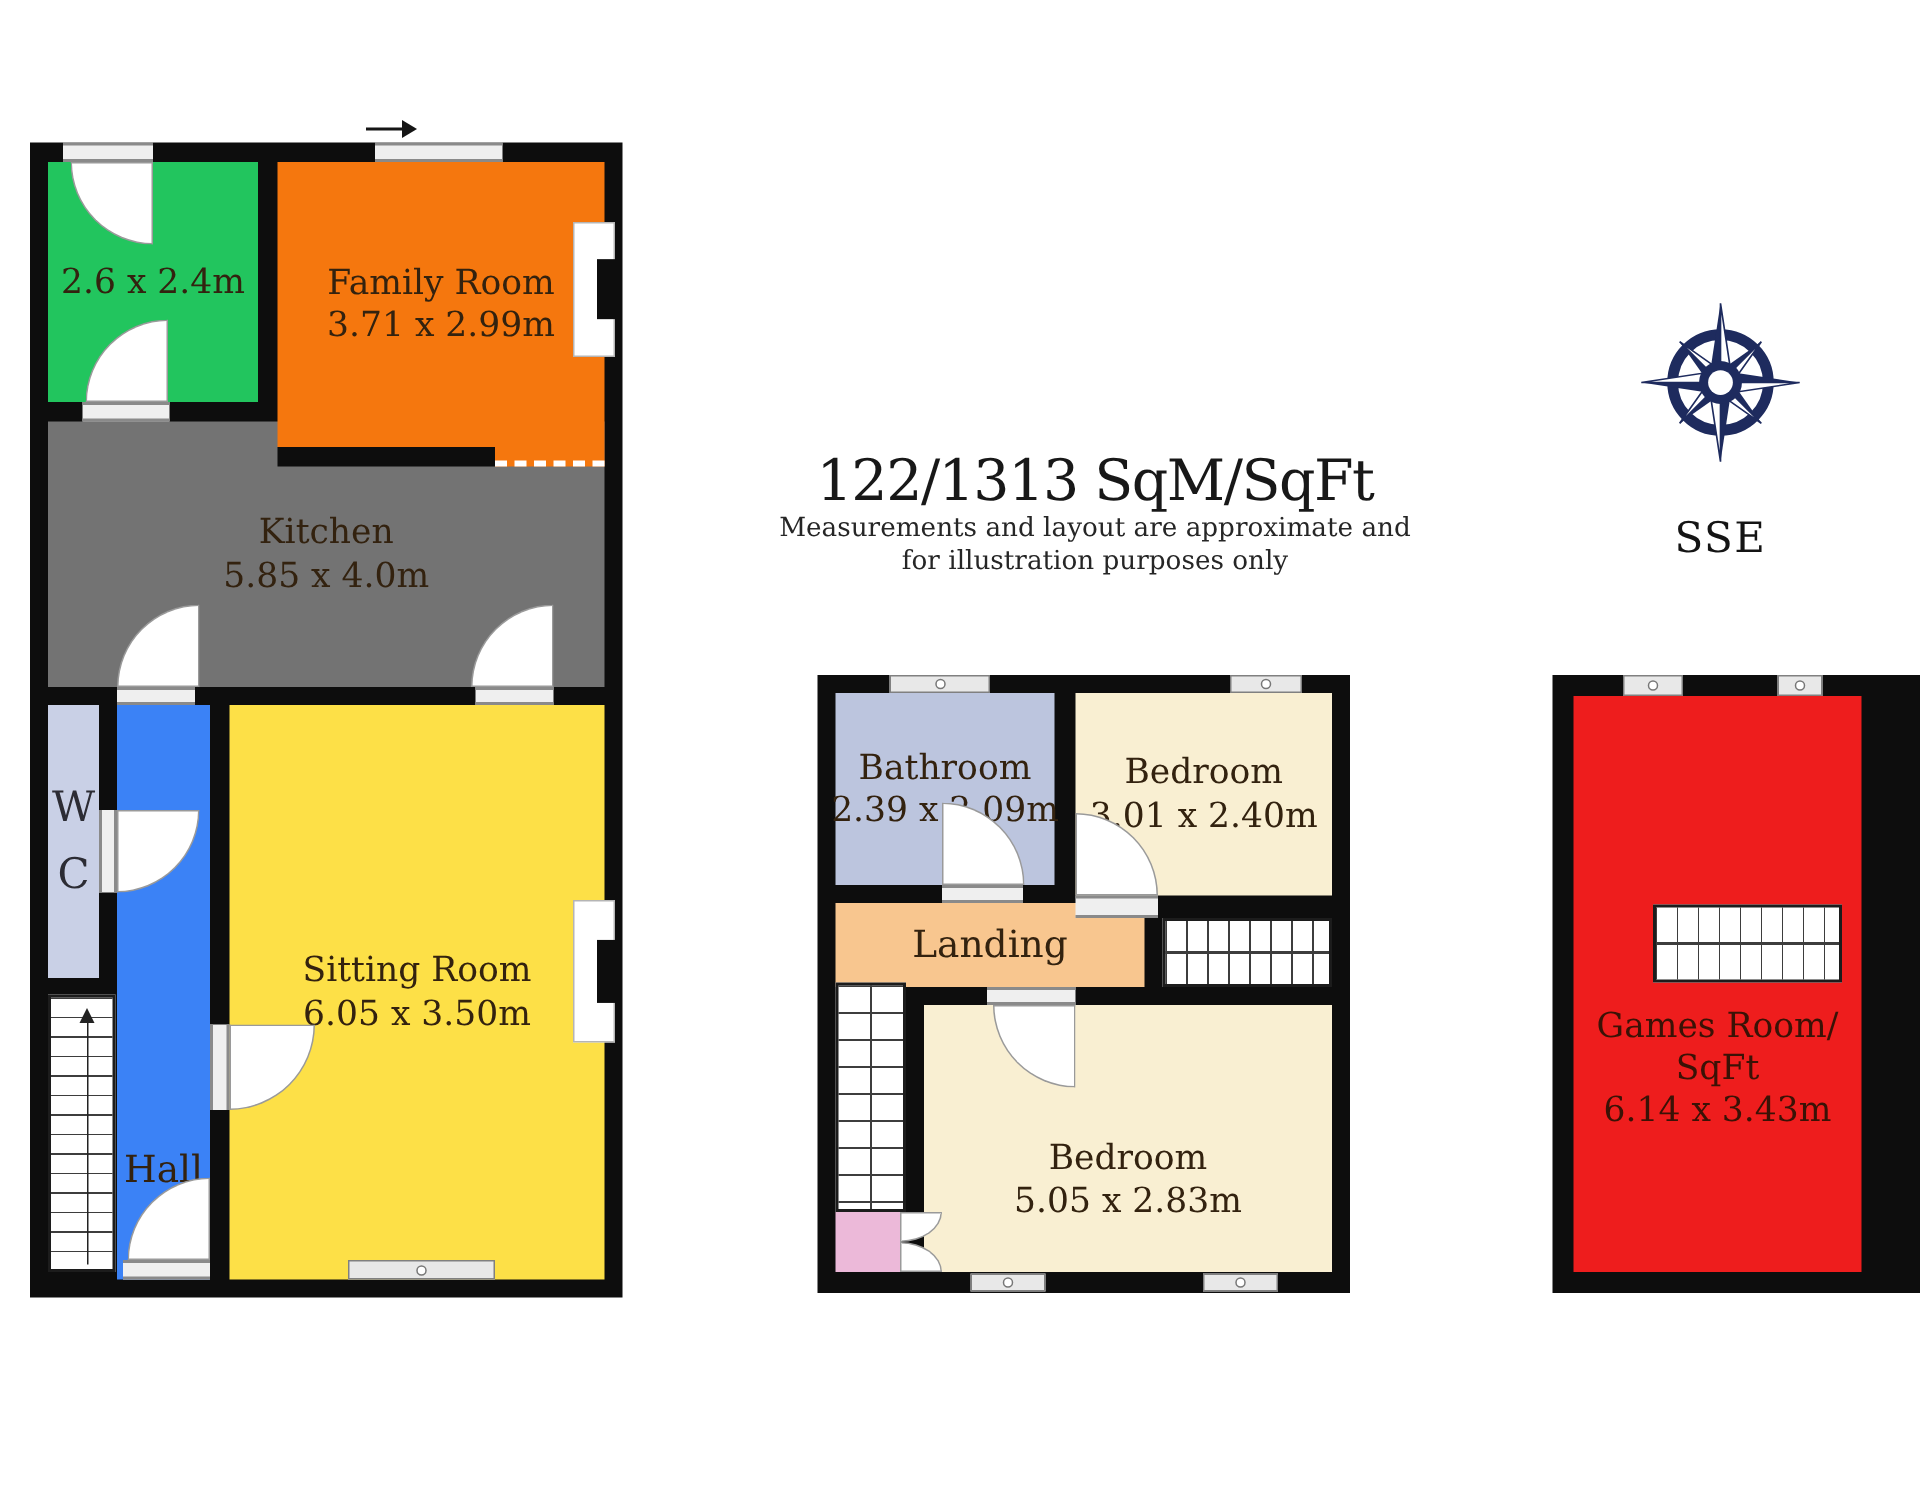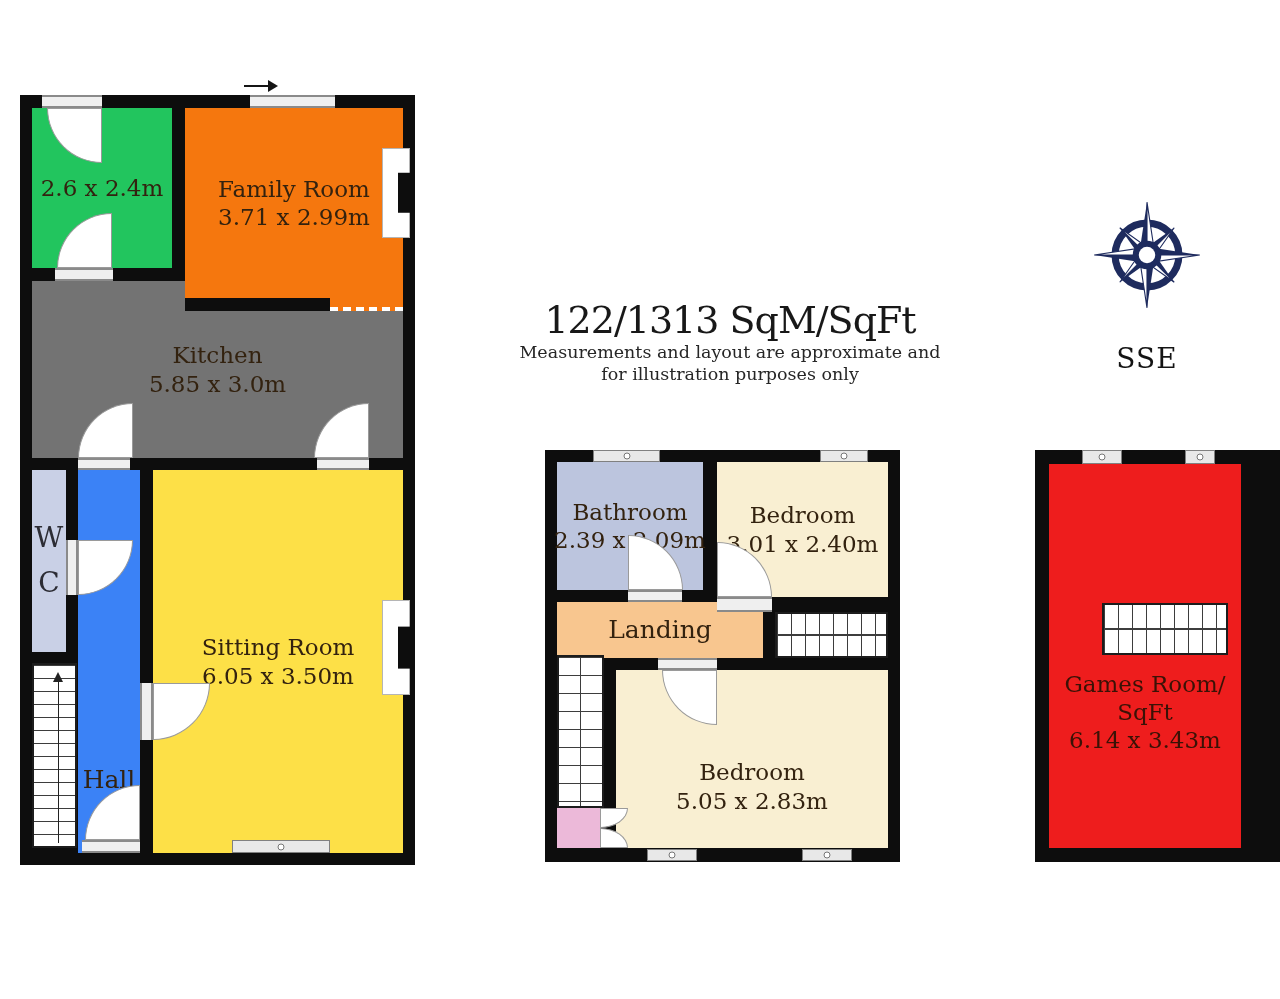--- a/index.html
+++ b/index.html
@@ -96,21 +96,21 @@
   #compass-label { left:1092px; top:342px; width:110px; text-align:center; font-size:28px; color:#141414; letter-spacing:1px; }
 </style>
 </head>
 <body>
 
 <div id="stage">
 
   <div id="plan-gf" class="plan">
     <div id="gf-kitchen" class="room">
       <span class="room-label">Kitchen</span>
-      <span class="room-label">5.85 x 3.0m</span>
+      <span class="room-label">5.85 x 4.0m</span>
     </div>
     <div id="gf-store" class="room">
       <span class="room-label">2.6 x 2.4m</span>
     </div>
     <div id="gf-family" class="room">
       <span class="room-label">Family Room</span>
       <span class="room-label">3.71 x 2.99m</span>
     </div>
     <div id="gf-family-wall" class="abs"></div>
     <div id="gf-family-step" class="abs"></div>

